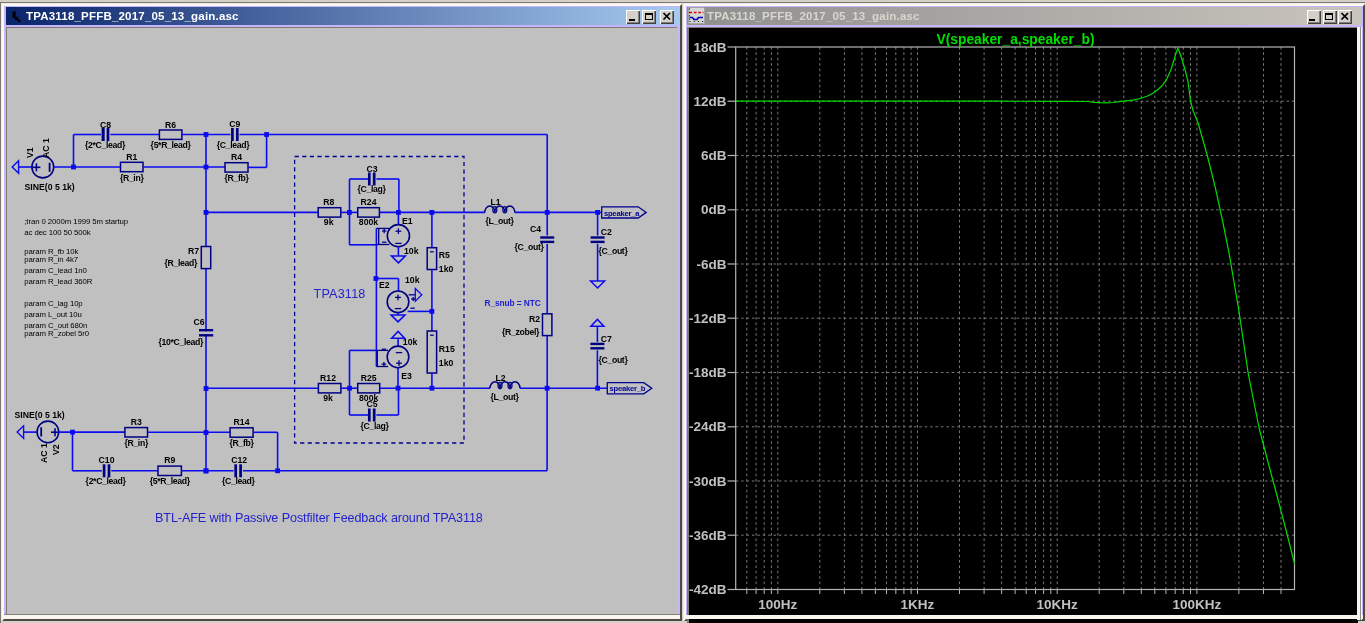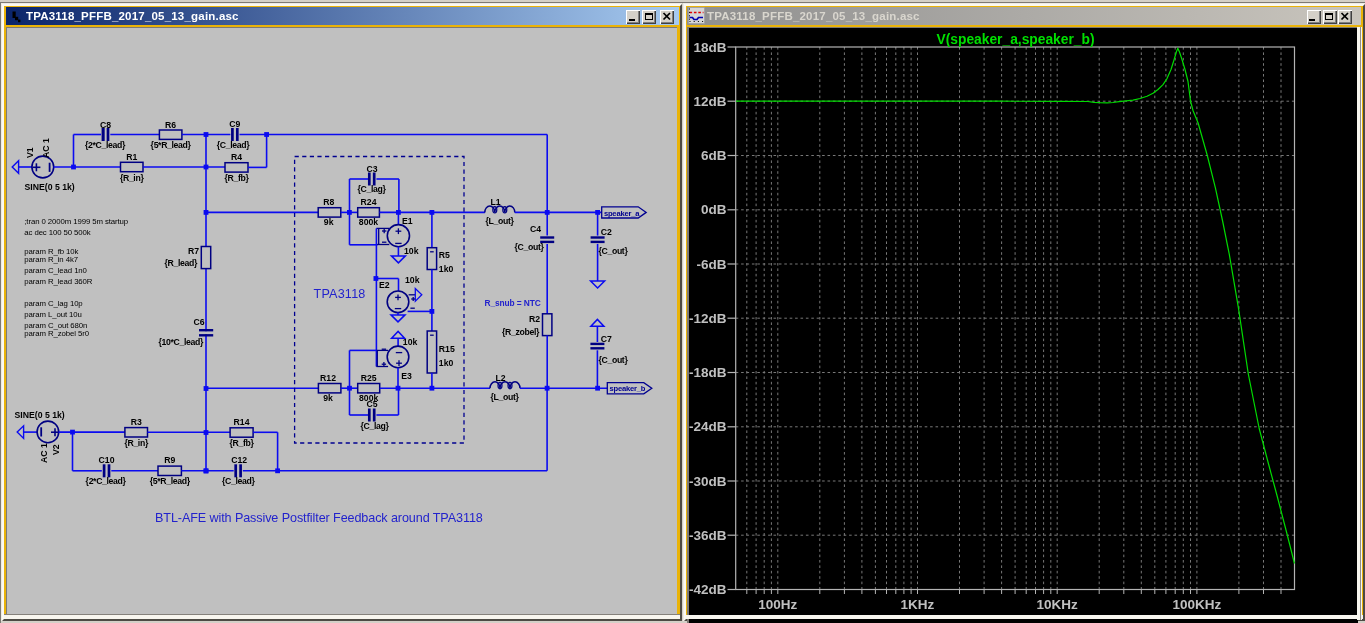--- a/index.html
+++ b/index.html
@@ -1,15 +1,15 @@
 <!DOCTYPE html>
 <html><head><meta charset="utf-8"><style>
 *{margin:0;padding:0;box-sizing:border-box}
 html,body{width:1365px;height:623px;overflow:hidden;background:#d4d0c8;font-family:"Liberation Sans",sans-serif;-webkit-font-smoothing:antialiased}
-.win{position:absolute;background:#eab308;border-top:1px solid #eeebe4;border-left:1px solid #eeebe4}
+.win{position:absolute;background:#c4b5fd;border-top:1px solid #eeebe4;border-left:1px solid #eeebe4}
 .winedge{position:absolute;inset:0;border:2px solid #fbf9f2;border-right-color:#4d4a44;border-bottom-color:#4d4a44;pointer-events:none}
 .tbar{position:absolute;height:18px;color:#fff;font-size:11.5px;font-weight:700;line-height:18px;letter-spacing:.2px;white-space:nowrap}
 .client{position:absolute;border-top:1px solid #7e7a74;border-left:1px solid #7e7a74}
 .btn{position:absolute;top:3px;width:14px;height:14px;background:#d4d0c8;box-shadow:inset 1px 1px 0 #ffffff, inset -1px -1px 0 #404040, inset -2px -2px 0 #808080}
 </style></head><body>
 <div style="position:absolute;left:0;top:2px;width:1365px;height:1.4px;background:#7d7973"></div>
 <div style="position:absolute;left:0;top:2px;width:1.4px;height:621px;background:#7d7973"></div>
 
 <div class="win" style="left:1px;top:3px;width:681px;height:618px">
   <div class="winedge"></div>

